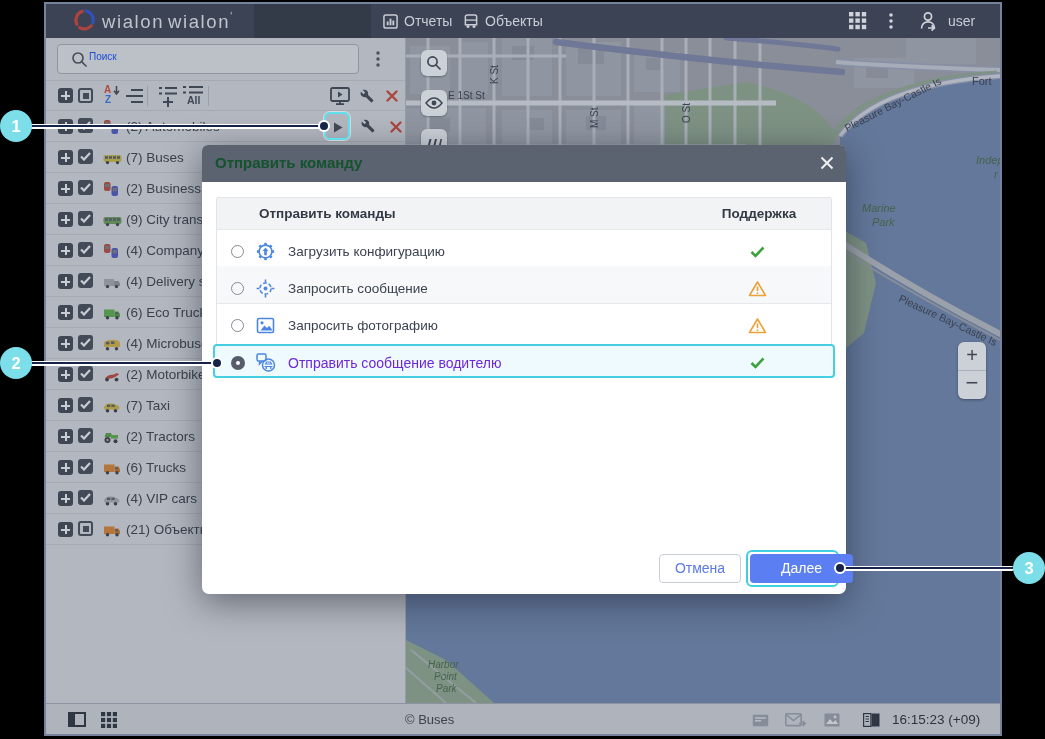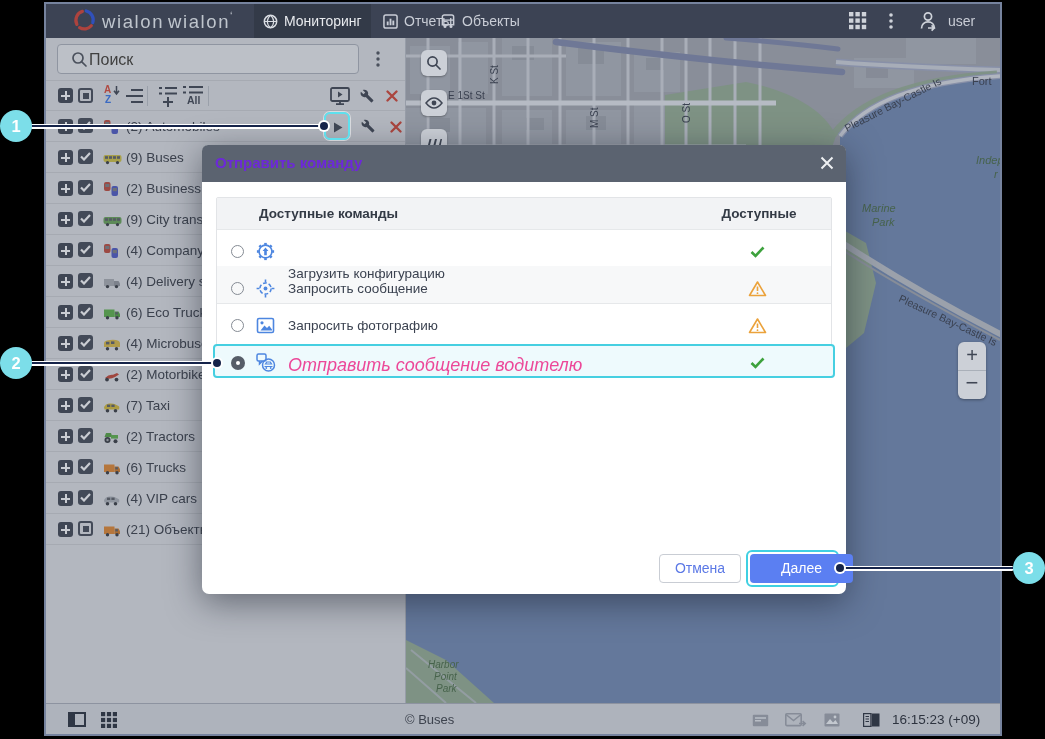--- a/index.html
+++ b/index.html
@@ -28,37 +28,30 @@
 <div class="abs" id="navbar">
 
   <svg class="abs" style="left:27px;top:5px" width="23" height="24" viewBox="0 0 23 24">
     <path d="M13.2 2.0 A 9.2 9.2 0 0 1 19.8 13.6" fill="none" stroke="#3050bb" stroke-width="3.2" stroke-linecap="round"></path>
     <path d="M9.4 2.4 A 9.2 9.2 0 0 0 3.9 15.4" fill="none" stroke="#ad433e" stroke-width="3.2" stroke-linecap="round"></path>
     <path d="M6.6 18.6 A 9.2 9.2 0 0 0 18.3 16.8" fill="none" stroke="#ad433e" stroke-width="3.2" stroke-linecap="round"></path>
   </svg>
   <div class="abs" style="left:56px;top:6px;font-size:18.5px;color:#bfc5cd;letter-spacing:1.6px;">wialon<span style="margin-left:4px">wialon</span><span style="font-size:11px;vertical-align:8px">ʻ</span></div>
 
   <div class="abs" style="left:208px;top:0;width:117px;height:34px;background:#333a48;"></div>
-  <div class="nav-item" style="left:217px;color:#e8eaee;">
-    <svg width="15" height="15" viewBox="0 0 16 16" style="margin-right:6px">
-        <circle cx="8" cy="8" r="6.6" fill="none" stroke="#dadde3" stroke-width="1.6"></circle>
-        <path d="M8 1.4 C5.6 3.4 4.6 5.6 4.6 8 C4.6 10.4 5.6 12.6 8 14.6 C10.4 12.6 11.4 10.4 11.4 8 C11.4 5.6 10.4 3.4 8 1.4 M1.4 8 H14.6" fill="none" stroke="#dadde3" stroke-width="1.2"></path>
-      </svg>
-    Мониторинг
-  </div>
   <div class="nav-item" style="left:337px;">
     <svg width="15" height="15" viewBox="0 0 16 16" style="margin-right:6px">
         <rect x="1" y="1" width="14" height="14" rx="2" fill="none" stroke="#c9cdd6" stroke-width="1.6"></rect>
         <rect x="4" y="8" width="2" height="4" fill="#c9cdd6"></rect>
         <rect x="7" y="5" width="2" height="7" fill="#c9cdd6"></rect>
         <rect x="10" y="7" width="2" height="5" fill="#c9cdd6"></rect>
       </svg>
     Отчеты
   </div>
-  <div class="nav-item" style="left:394px;">
+  <div class="nav-item" style="left:417px;">
     <svg width="16" height="15" viewBox="0 0 17 16" style="margin-right:6px">
         <path d="M2.5 3 a2 2 0 0 1 2-2 h8 a2 2 0 0 1 2 2 v8.5 h-12 z" fill="none" stroke="#c9cdd6" stroke-width="1.6"></path>
         <path d="M2.5 6.5 h12" stroke="#c9cdd6" stroke-width="1.4"></path>
         <circle cx="5.3" cy="13.4" r="1.6" fill="#c9cdd6"></circle>
         <circle cx="11.7" cy="13.4" r="1.6" fill="#c9cdd6"></circle>
       </svg>
     Объекты
   </div>
 
   <svg class="abs" style="left:803px;top:8px" width="18" height="18" viewBox="0 0 18 18">
@@ -218,21 +211,21 @@
   <div class="abs" style="left:0;top:29px;width:28px;height:28px;color:#3f4654;font-size:22px;text-align:center;line-height:24px;">−</div>
 </div>
 </div>
 <div class="abs" id="sidebar">
 
   <div class="abs" style="left:11px;top:6px;width:302px;height:30px;background:#bcc0c7;border:1px solid #8f95a1;border-radius:4px;box-sizing:border-box;">
     <svg class="abs" style="left:13px;top:6px" width="17" height="17" viewBox="0 0 17 17">
         <circle cx="7" cy="7" r="5" fill="none" stroke="#4a505c" stroke-width="1.7"></circle>
         <path d="M10.8 10.8 L15 15" stroke="#4a505c" stroke-width="1.7" stroke-linecap="round"></path>
       </svg>
-    <div class="abs" style="left:31px;top:6px;font-size:16px;color:#404040;">Поиск</div>
+    <div class="abs" style="left:31px;top:6px;font-size:10px;color:#1d4ed8;">Поиск</div>
   </div>
   <svg class="abs" style="left:330px;top:13px" width="4" height="16" viewBox="0 0 4 16">
       <g fill="#4a505c">
         <circle cx="2" cy="2" r="1.7"></circle>
         <circle cx="2" cy="8" r="1.7"></circle>
         <circle cx="2" cy="14" r="1.7"></circle>
       </g>
     </svg>
 
   <div class="abs" style="left:0;top:42px;width:360px;height:31px;border-top:1px solid #a6aab2;border-bottom:1px solid #a6aab2;box-sizing:border-box;">
@@ -321,21 +314,21 @@
       </div>
       <div class="vicon" style="left:57px;top:9px;"><svg width="19" height="12" viewBox="0 0 19 12">
           <rect x="0.5" y="2" width="18" height="7" rx="2" fill="#a8a04a"></rect>
           <rect x="2" y="3.2" width="3" height="2.6" fill="#555a64"></rect>
           <rect x="6" y="3.2" width="3" height="2.6" fill="#555a64"></rect>
           <rect x="10" y="3.2" width="3" height="2.6" fill="#555a64"></rect>
           <rect x="14" y="3.2" width="3" height="2.6" fill="#555a64"></rect>
           <circle cx="4.5" cy="9.6" r="1.6" fill="#3a3f49"></circle>
           <circle cx="14.5" cy="9.6" r="1.6" fill="#3a3f49"></circle>
         </svg></div>
-      <div class="abs" style="left:80px;top:8px;font-size:13.5px;color:#3b414d;white-space:nowrap;">(9) Buses</div>
+      <div class="abs" style="left:80px;top:8px;font-size:13.5px;color:#3b414d;white-space:nowrap;">(7) Buses</div>
     </div>
 <div class="srow" style="top:135px;">
       <div class="plus" style="left:12px;top:8px;"></div>
       <div class="chk" style="left:32px;top:7px;">
         <svg width="11" height="9" viewBox="0 0 11 9">
           <path d="M1 4.5 L4 7.5 L10 1" fill="none" stroke="#c9ccd2" stroke-width="2.2"></path>
         </svg>
       </div>
       <div class="vicon" style="left:57px;top:9px;"><svg width="16" height="15" viewBox="0 0 16 15">
           <rect x="1" y="0" width="6.5" height="9" rx="2" fill="#9c4a44"></rect>
@@ -551,48 +544,48 @@
     </svg>
   <svg class="abs" style="left:817px;top:9px" width="17" height="14" viewBox="0 0 17 14">
       <rect x="0.5" y="0.5" width="7.5" height="13" fill="none" stroke="#2f3745" stroke-width="1.4"></rect>
       <path d="M2.5 3.5 h3.5 M2.5 6 h3.5 M2.5 8.5 h3.5" stroke="#2f3745" stroke-width="1.2"></path>
       <rect x="9" y="0.5" width="7.5" height="13" fill="#2f3745"></rect>
     </svg>
   <div class="abs" style="left:846px;top:8px;font-size:13.5px;color:#2e3440;">16:15:23 (+09)</div>
 </div>
 <div class="abs" id="modal" style="left:202px;top:145px;width:644px;height:449px;background:#fff;border-radius:7px;box-shadow:0 8px 34px rgba(20,25,40,0.5);">
   <div class="abs" style="left:0;top:0;width:644px;height:37px;background:#5b6370;border-radius:6px 6px 0 0;"></div>
-  <div class="abs" style="left:13px;top:9px;font-size:15px;font-weight:bold;color:#6d28d9;">Отправить команду</div>
+  <div class="abs" style="left:13px;top:9px;font-size:15px;font-weight:bold;color:#14532d;">Отправить команду</div>
   <svg class="abs" style="left:618px;top:11px" width="14" height="14" viewBox="0 0 14 14">
       <path d="M1.5 1.5 L12.5 12.5 M12.5 1.5 L1.5 12.5" stroke="#eef0f3" stroke-width="2"></path>
     </svg>
 
   <div class="abs" style="left:14px;top:52px;width:616px;height:180px;border:1px solid #e2e4e7;box-sizing:border-box;border-radius:2px;"></div>
   <div class="abs" style="left:15px;top:53px;width:614px;height:31px;background:#f2f3f5;"></div>
-  <div class="abs" style="left:57px;top:61px;font-size:13.5px;font-weight:bold;color:#333a45;">Доступные команды</div>
-  <div class="abs" style="left:517px;top:61px;width:80px;text-align:center;font-size:13.5px;font-weight:bold;color:#333a45;">Доступные</div>
+  <div class="abs" style="left:57px;top:61px;font-size:13.5px;font-weight:bold;color:#333a45;">Отправить команды</div>
+  <div class="abs" style="left:517px;top:61px;width:80px;text-align:center;font-size:13.5px;font-weight:bold;color:#333a45;">Поддержка</div>
 
   <div class="abs" style="left:15px;top:84px;width:614px;height:1px;background:#e6e8ea;"></div>
   <div class="abs" style="left:15px;top:121px;width:614px;height:37px;background:#f7f8f9;"></div>
   <div class="abs" style="left:15px;top:158px;width:614px;height:1px;background:#e6e8ea;"></div>
 
   <div class="abs" style="left:29px;top:100px;width:13px;height:13px;border:1.6px solid #858b94;border-radius:50%;box-sizing:border-box;"></div>
   <svg class="abs" style="left:54px;top:97px" width="19" height="19" viewBox="0 0 19 19">
     <circle cx="9.5" cy="9.5" r="6.4" fill="none" stroke="#4d86e0" stroke-width="1.6"></circle>
       <path d="M16.10 9.50 L18.10 9.50" stroke="#4d86e0" stroke-width="2.6"></path>
       <path d="M14.17 14.17 L15.58 15.58" stroke="#4d86e0" stroke-width="2.6"></path>
       <path d="M9.50 16.10 L9.50 18.10" stroke="#4d86e0" stroke-width="2.6"></path>
       <path d="M4.83 14.17 L3.42 15.58" stroke="#4d86e0" stroke-width="2.6"></path>
       <path d="M2.90 9.50 L0.90 9.50" stroke="#4d86e0" stroke-width="2.6"></path>
       <path d="M4.83 4.83 L3.42 3.42" stroke="#4d86e0" stroke-width="2.6"></path>
       <path d="M9.50 2.90 L9.50 0.90" stroke="#4d86e0" stroke-width="2.6"></path>
       <path d="M14.17 4.83 L15.58 3.42" stroke="#4d86e0" stroke-width="2.6"></path>
       <path d="M9.5 5.6 L12.4 9 H10.8 V13.2 H8.2 V9 H6.6 Z" fill="#4d86e0"></path>
   </svg>
-  <div class="abs" style="left:86px;top:99px;font-size:13.5px;color:#3b4250;margin-top:22px;">Загрузить конфигурацию</div>
+  <div class="abs" style="left:86px;top:99px;font-size:13.5px;color:#3b4250;">Загрузить конфигурацию</div>
   <svg class="abs" style="left:548px;top:101px" width="15" height="12" viewBox="0 0 15 12">
       <path d="M1.5 6 L5.5 10 L13.5 1.5" fill="none" stroke="#3da23d" stroke-width="2.6"></path>
     </svg>
 
   <div class="abs" style="left:29px;top:137px;width:13px;height:13px;border:1.6px solid #858b94;border-radius:50%;box-sizing:border-box;"></div>
   <svg class="abs" style="left:54px;top:134px" width="19" height="19" viewBox="0 0 19 19">
     <circle cx="9.5" cy="9.5" r="5.6" fill="none" stroke="#4d86e0" stroke-width="1.5" stroke-dasharray="3.8 2.0"></circle>
     <circle cx="9.5" cy="9.5" r="1.9" fill="#4d86e0"></circle>
     <path d="M9.5 0.6 V3.4 M9.5 15.6 V18.4 M0.6 9.5 H3.4 M15.6 9.5 H18.4" stroke="#4d86e0" stroke-width="1.6"></path>
   </svg>
@@ -620,21 +613,21 @@
   <div class="abs" style="left:28.5px;top:210.5px;width:14px;height:14px;background:#565d68;border-radius:50%;"></div>
   <div class="abs" style="left:33.5px;top:215.5px;width:4.5px;height:4.5px;background:#fff;border-radius:50%;"></div>
   <svg class="abs" style="left:54px;top:208px" width="20" height="19" viewBox="0 0 20 19">
     <rect x="1" y="1" width="9" height="7" rx="1.5" fill="none" stroke="#4d86e0" stroke-width="1.5"></rect>
     <path d="M3.5 8 L3.5 11 L6.5 8" fill="none" stroke="#4d86e0" stroke-width="1.5"></path>
     <circle cx="12.5" cy="12" r="6" fill="none" stroke="#4d86e0" stroke-width="1.5"></circle>
     <path d="M8.5 13.5 h8 M9.5 11 l1.2-2 h3.6 l1.2 2 z" fill="none" stroke="#4d86e0" stroke-width="1.2"></path>
     <circle cx="10.3" cy="15" r="0.9" fill="#4d86e0"></circle>
       <circle cx="14.7" cy="15" r="0.9" fill="#4d86e0"></circle>
   </svg>
-  <div class="abs" style="left:86px;top:210px;font-size:18px;color:#ec4899;font-style:italic;">Отправить сообщение водителю</div>
+  <div class="abs" style="left:86px;top:210px;font-size:14px;color:#6d28d9;">Отправить сообщение водителю</div>
   <svg class="abs" style="left:548px;top:212px" width="15" height="12" viewBox="0 0 15 12">
       <path d="M1.5 6 L5.5 10 L13.5 1.5" fill="none" stroke="#3da23d" stroke-width="2.6"></path>
     </svg>
 
   <div class="abs" style="left:457px;top:409px;width:82px;height:29px;background:#fff;border:1px solid #c9cdd4;border-radius:4px;box-sizing:border-box;text-align:center;line-height:27px;font-size:14px;color:#5c79e6;">Отмена</div>
   <div class="abs" style="left:544px;top:405px;width:93px;height:37px;border:2px solid #3fd0e2;border-radius:6px;box-sizing:border-box;"></div>
   <div class="abs" style="left:548px;top:409px;width:103px;height:29px;background:#5b7ff2;border-radius:4px;text-align:center;line-height:29px;font-size:14px;color:#fff;">Далее</div>
 </div>
 
 <div class="abs" style="left:324px;top:112px;width:26px;height:28px;border:2.5px solid #5ee0ee;border-radius:6px;box-sizing:border-box;box-shadow:0 0 0 1px rgba(255,255,255,0.5);">

